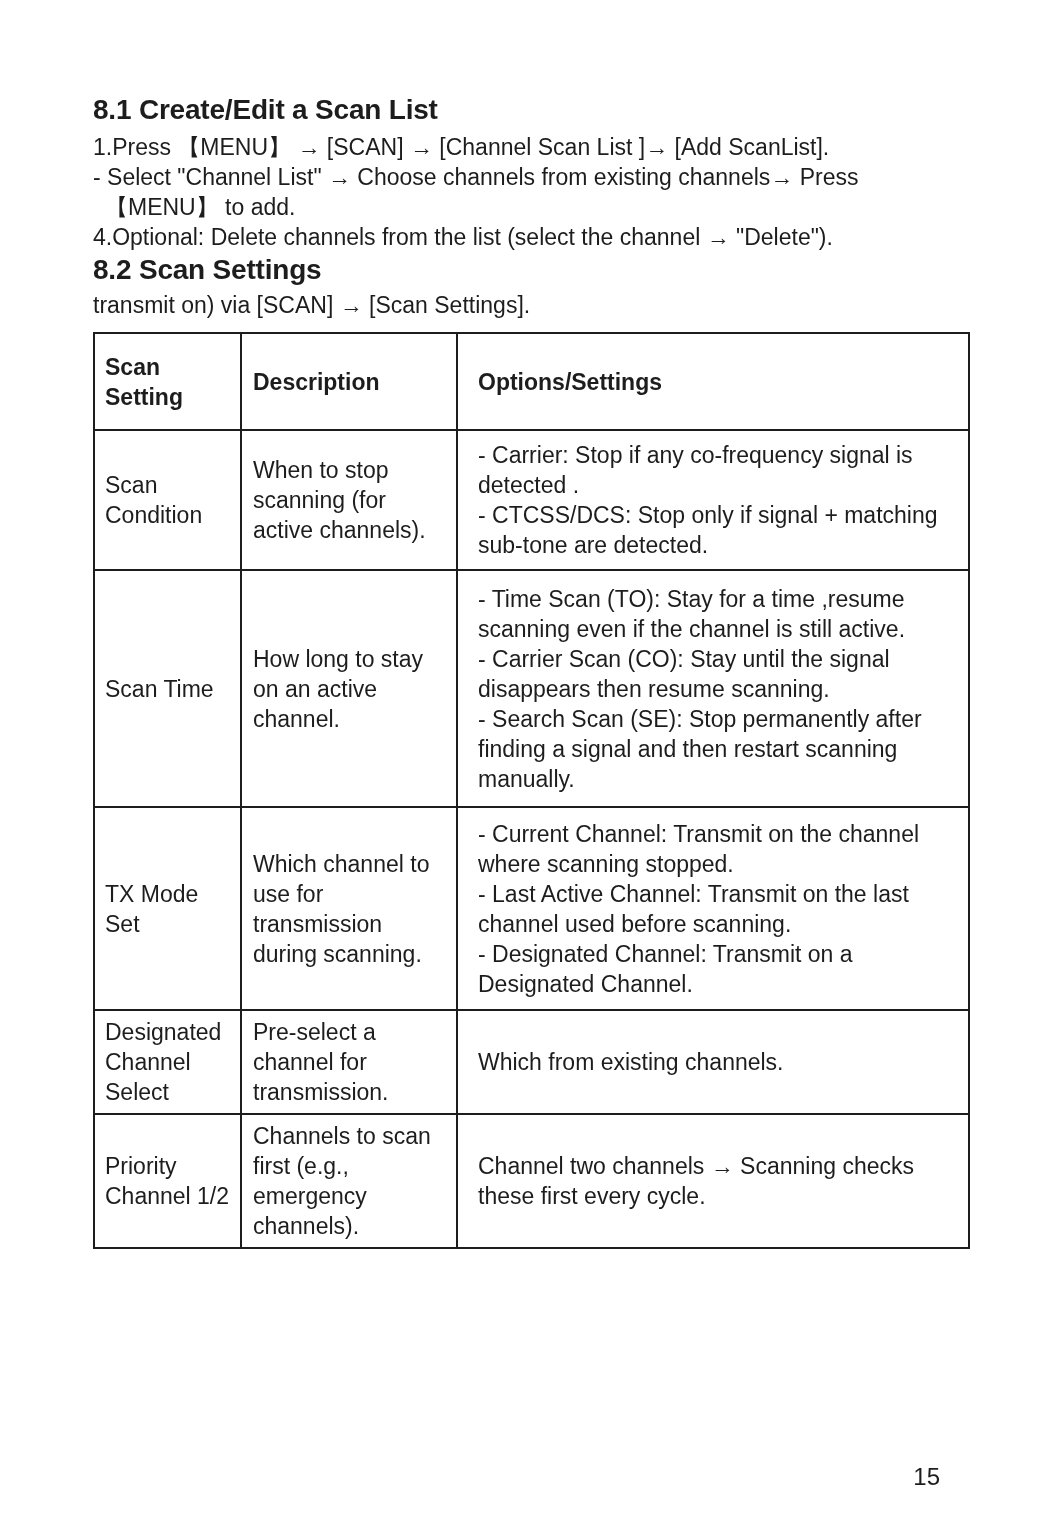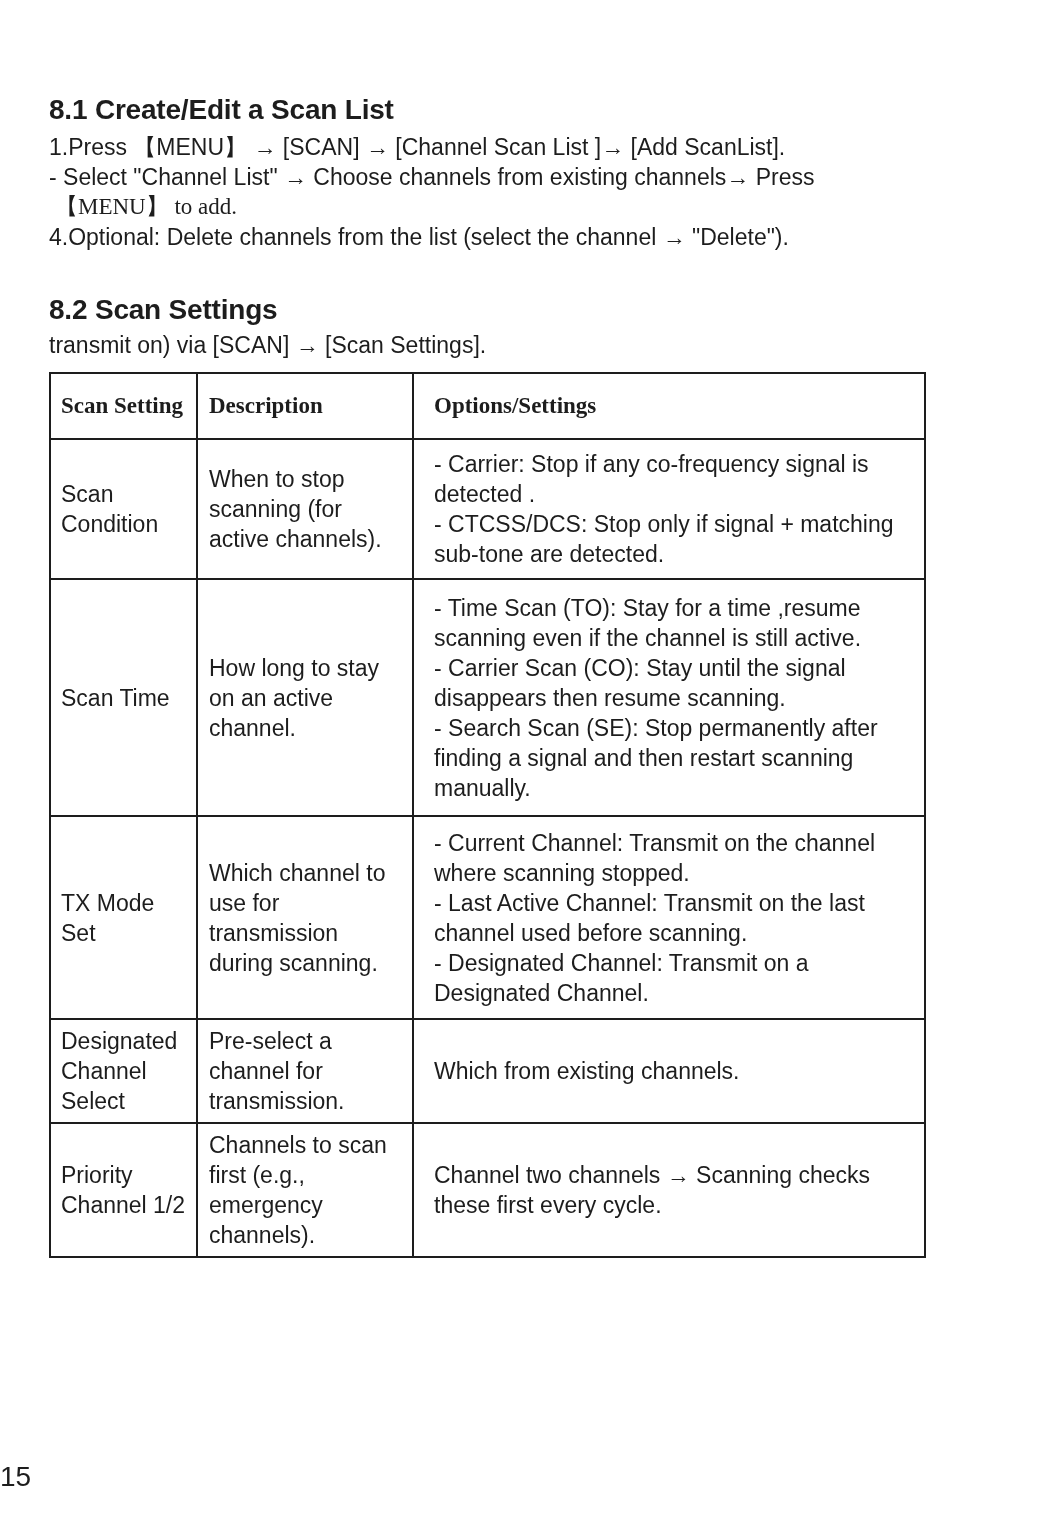--- a/index.html
+++ b/index.html
@@ -8,36 +8,36 @@
     height: 1535px;
     background: #ffffff;
     font-family: "Liberation Sans", "DejaVu Sans", sans-serif;
     color: #1d1d1d;
     overflow: hidden;
   }
   .page {
     position: relative;
     width: 1062px;
     height: 1535px;
-    padding: 92px 92px 0 49px;
+    padding: 92px 92px 0 93px;
   }
   h2.section-title {
     font-size: 28px;
     font-weight: 700;
     line-height: 36px;
     letter-spacing: -0.2px;
   }
   .body-lines {
     margin-top: 4px;
     font-size: 23px;
     line-height: 30px;
   }
   .body-line { white-space: nowrap; }
-  .body-line.indent { margin-left: 6px; font-family: Liberation Serif, serif; }
-  .section-2 { margin-top: 40px; }
+  .body-line.indent { margin-left: 12px; }
+  .section-2 { }
   .intro-lines {
     margin-top: 2px;
     font-size: 23px;
     line-height: 30px;
   }
   table.scan-table {
     margin-top: 12px;
     border-collapse: collapse;
     width: 875px;
     table-layout: fixed;
@@ -51,34 +51,34 @@
     text-align: left;
     font-weight: 400;
   }
   table.scan-table th { font-weight: 700; }
   col.c1 { width: 147px; }
   col.c2 { width: 216px; }
   col.c3 { width: 512px; }
   .cell-pad-1 { padding: 6px 6px 6px 10px; }
   .cell-pad-2 { padding: 6px 6px 6px 11px; }
   .cell-pad-3 { padding: 6px 4px 6px 20px; }
-  tr.header-row   { height: 66px; font-family: Liberation Serif, serif; }
+  tr.header-row   { height: 97px; }
   tr.row-0 { height: 140px; }
   tr.row-1 { height: 237px; }
   tr.row-2 { height: 203px; }
   tr.row-3 { height: 96px; }
   tr.row-4 { height: 123px; }
   td.options-cell { white-space: pre-line; }
   .page-number {
     position: absolute;
     top: 1462px;
     left: 0;
     width: 940px;
-    text-align: left;
-    font-size: 28px;
+    text-align: right;
+    font-size: 24px;
     line-height: 30px;
   }
 </style>
 </head>
 <body>
 
 <div class="page">
 
   <section>
     <h2 class="section-title">8.1 Create/Edit a Scan List</h2>

